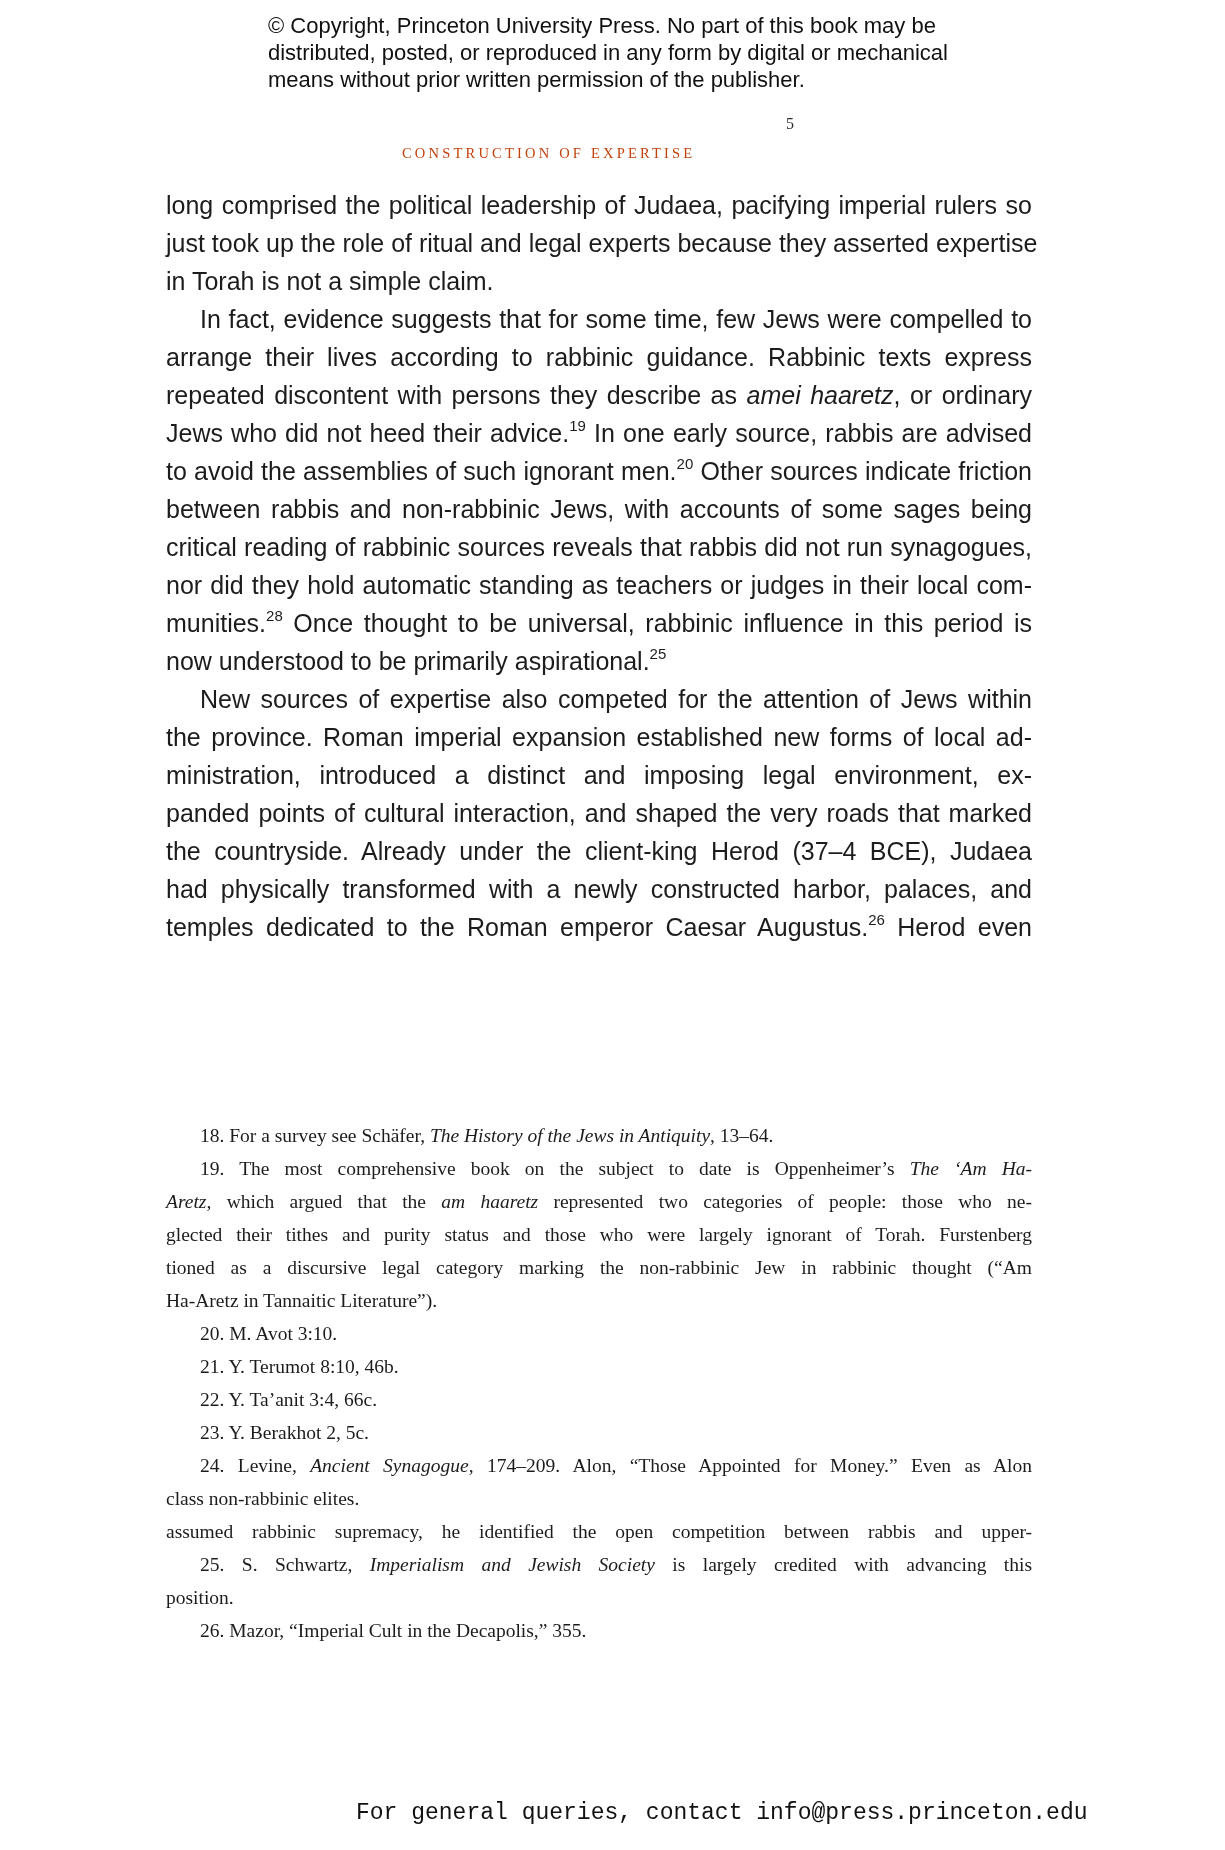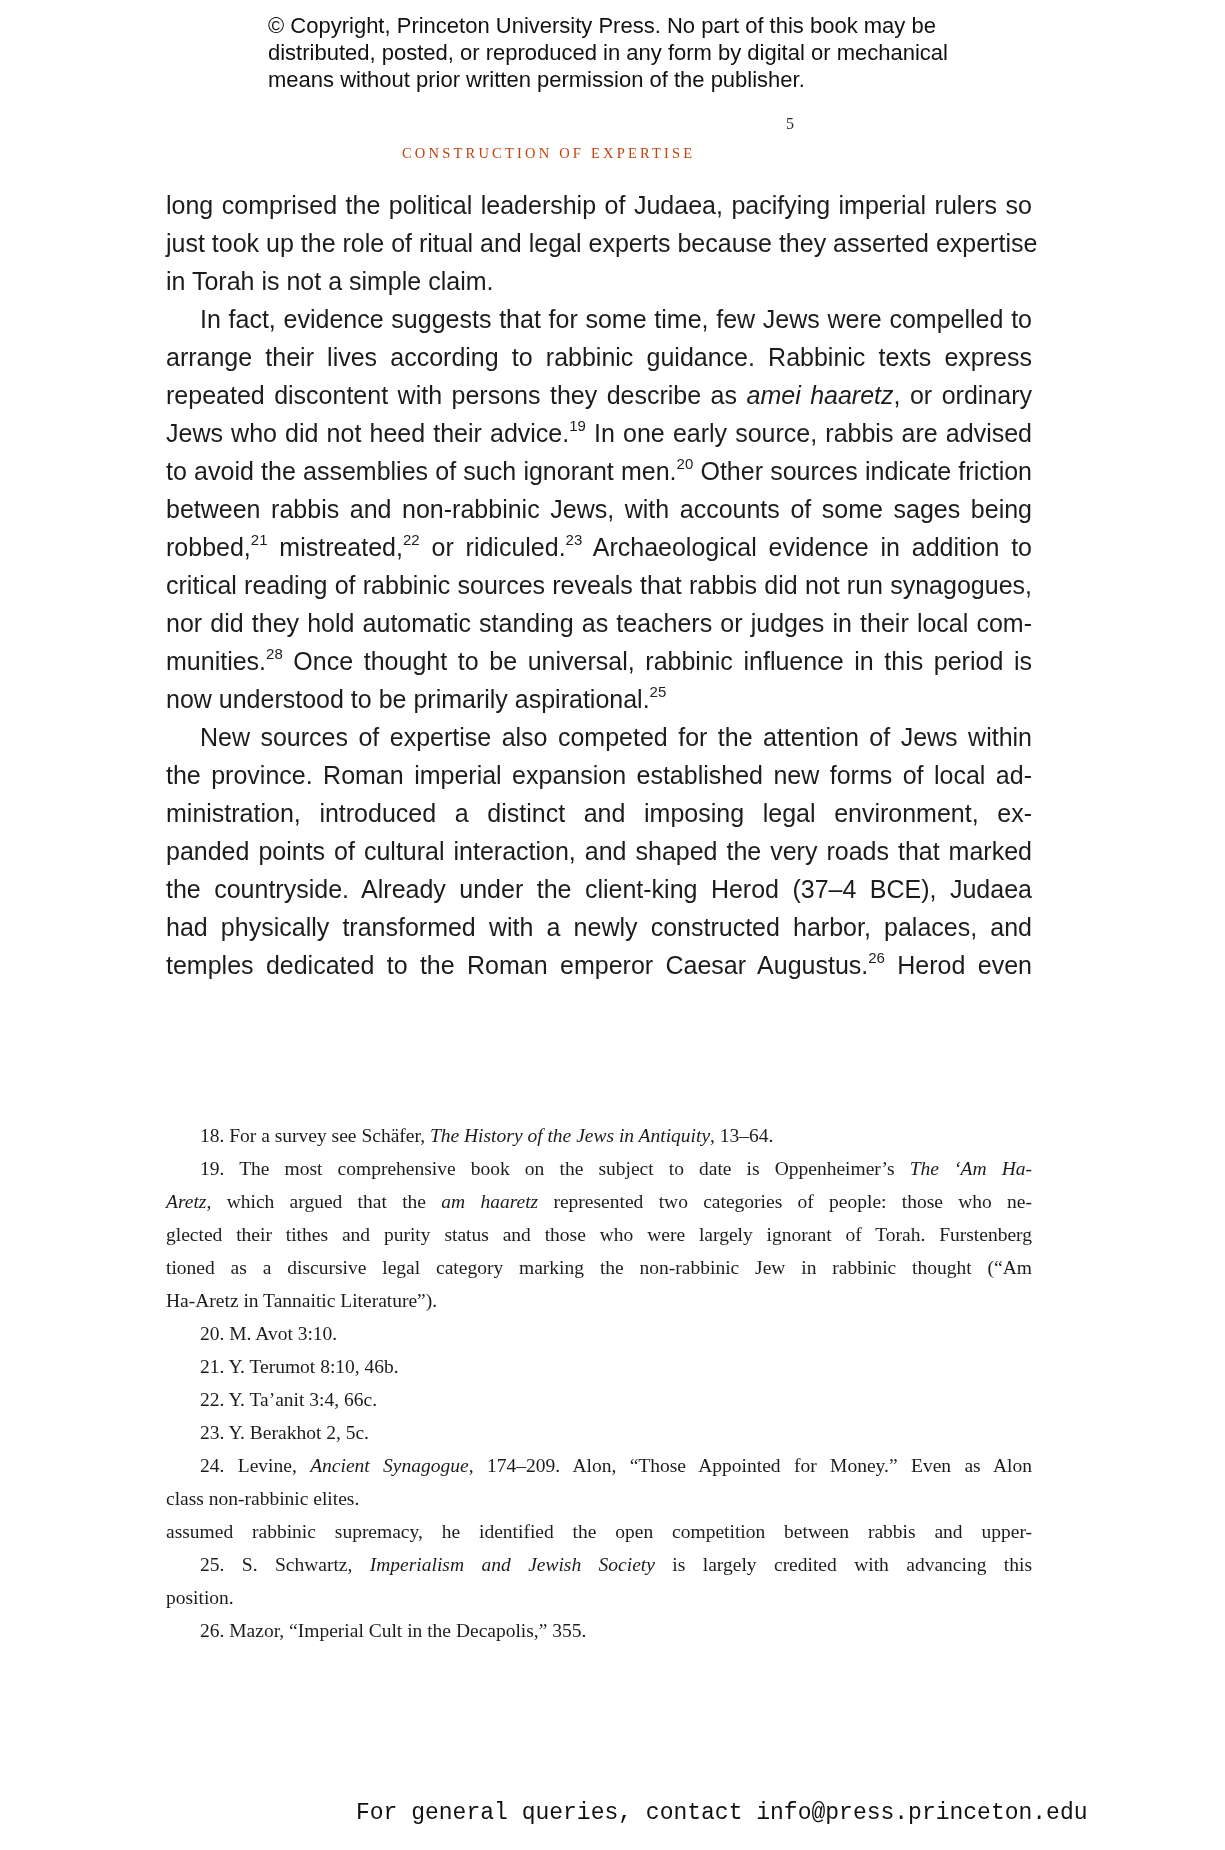--- a/index.html
+++ b/index.html
@@ -35,21 +35,20 @@
 <div class="abs body-text" id="body-text">
     <span class="line"><span>long comprised the political leadership of Judaea, pacifying imperial rulers so</span></span>
     <span class="line"><span>just took up the role of ritual and legal experts because they asserted expertise</span></span>
     <span class="line last"><span>in Torah is not a simple claim.</span></span>
     <span class="line indent"><span>In fact, evidence suggests that for some time, few Jews were compelled to</span></span>
     <span class="line"><span>arrange their lives according to rabbinic guidance. Rabbinic texts express</span></span>
     <span class="line"><span>repeated discontent with persons they describe as </span><i>amei haaretz</i><span>, or ordinary</span></span>
     <span class="line"><span>Jews who did not heed their advice.</span><sup>19</sup><span> In one early source, rabbis are advised</span></span>
     <span class="line"><span>to avoid the assemblies of such ignorant men.</span><sup>20</sup><span> Other sources indicate friction</span></span>
     <span class="line"><span>between rabbis and non-rabbinic Jews, with accounts of some sages being</span></span>
-    <span class="line"><span>robbed,</span><sup>21</sup><span> mistreated,</span><sup>22</sup><span> or ridiculed.</span><sup>23</sup><span> Archaeological evidence in addition to</span></span>
     <span class="line"><span>critical reading of rabbinic sources reveals that rabbis did not run synagogues,</span></span>
     <span class="line"><span>nor did they hold automatic standing as teachers or judges in their local com-</span></span>
     <span class="line"><span>munities.</span><sup>28</sup><span> Once thought to be universal, rabbinic influence in this period is</span></span>
     <span class="line last"><span>now understood to be primarily aspirational.</span><sup>25</sup></span>
     <span class="line indent"><span>New sources of expertise also competed for the attention of Jews within</span></span>
     <span class="line"><span>the province. Roman imperial expansion established new forms of local ad-</span></span>
     <span class="line"><span>ministration, introduced a distinct and imposing legal environment, ex-</span></span>
     <span class="line"><span>panded points of cultural interaction, and shaped the very roads that marked</span></span>
     <span class="line"><span>the countryside. Already under the client-king Herod (37–4 BCE), Judaea</span></span>
     <span class="line"><span>had physically transformed with a newly constructed harbor, palaces, and</span></span>

